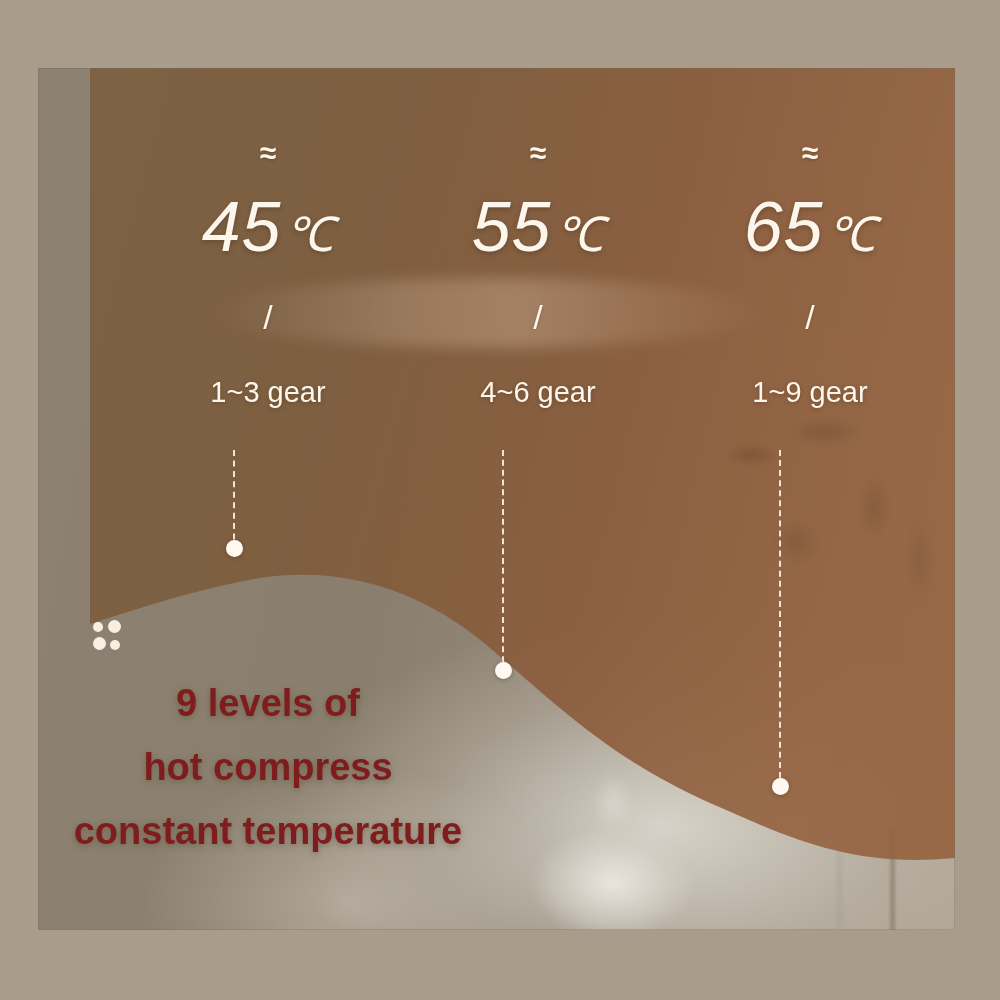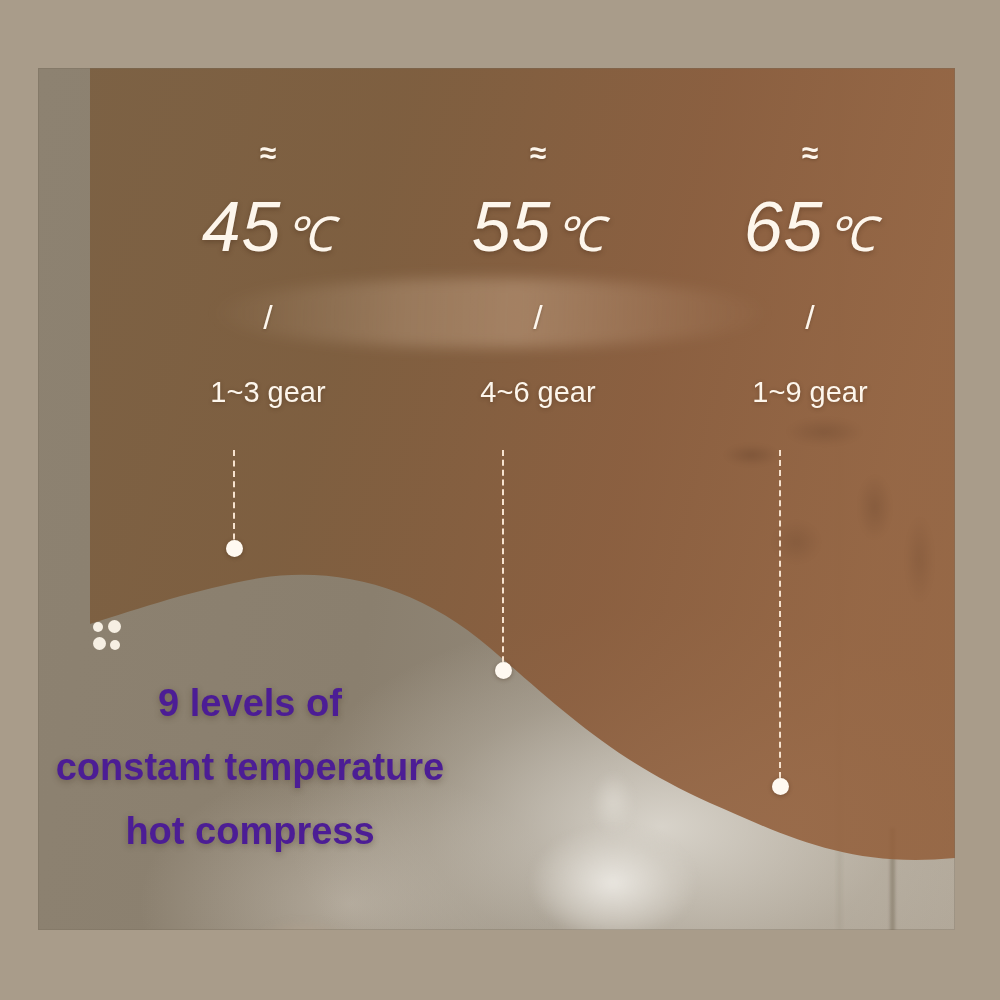--- a/index.html
+++ b/index.html
@@ -167,23 +167,23 @@
     background:#f6efe3;
     display:block;
   }
   .dots-icon i.d1 { left:0;  top:2px;  width:10px; height:10px; }
   .dots-icon i.d2 { left:15px; top:0;  width:13px; height:13px; }
   .dots-icon i.d3 { left:0;  top:17px; width:13px; height:13px; }
   .dots-icon i.d4 { left:17px; top:20px; width:10px; height:10px; }
 
   .caption {
     position:absolute;
-    left:20px; top:672px;
+    left:38px; top:672px;
     width:460px;
-    color:#4c1d95;
+    color:#7f1d1d;
     font-size:38px;
     font-weight:700;
     line-height:1.68;
     text-align:center;
     text-shadow:0 2px 6px rgba(70,55,38,.4);
   }
   .caption div { white-space:nowrap; }
 
   
   .panel-edge {
@@ -263,17 +263,17 @@
 
   <div class="dots-icon">
     <i class="d1"></i>
     <i class="d2"></i>
     <i class="d3"></i>
     <i class="d4"></i>
   </div>
 
   <div class="caption">
     <div>9 levels of</div>
+    <div>hot compress</div>
     <div>constant temperature</div>
-    <div>hot compress</div>
   </div>
 
 </div>
 
 </body></html>

